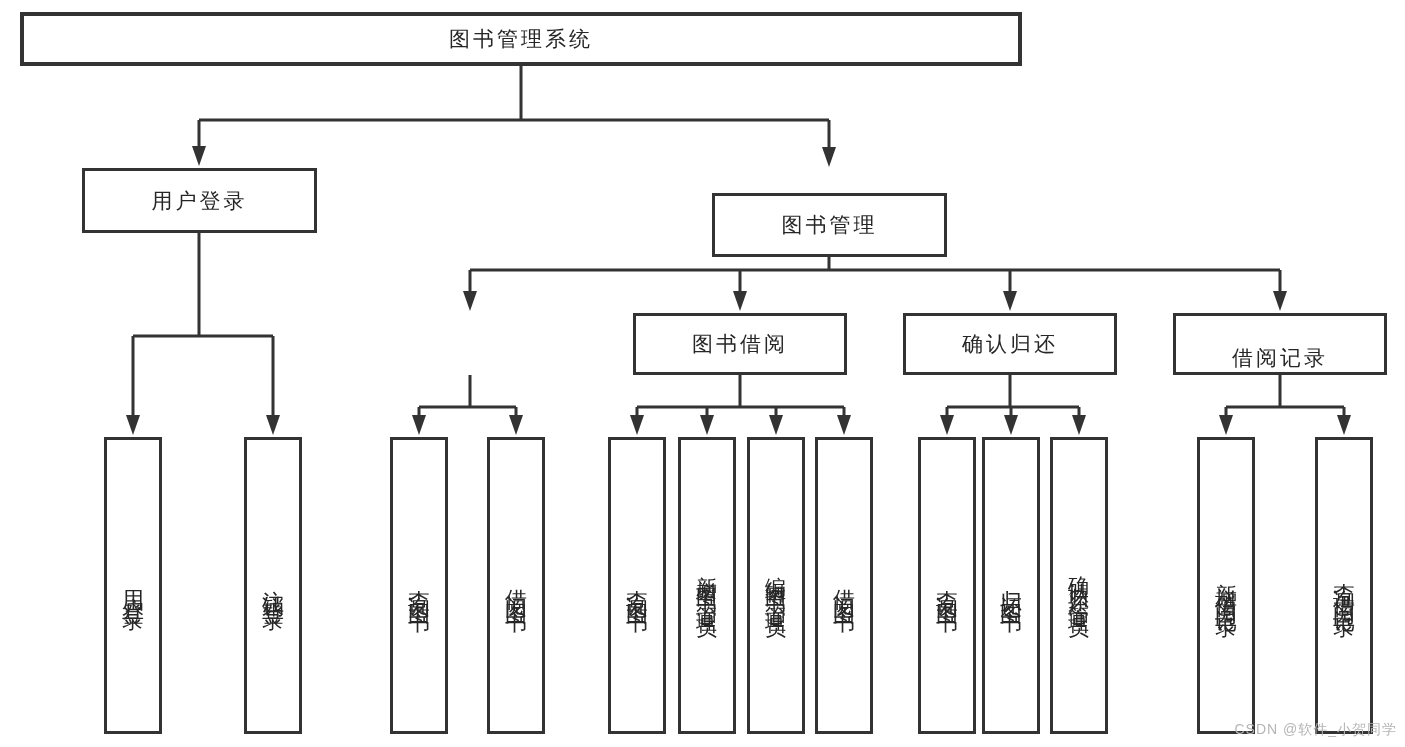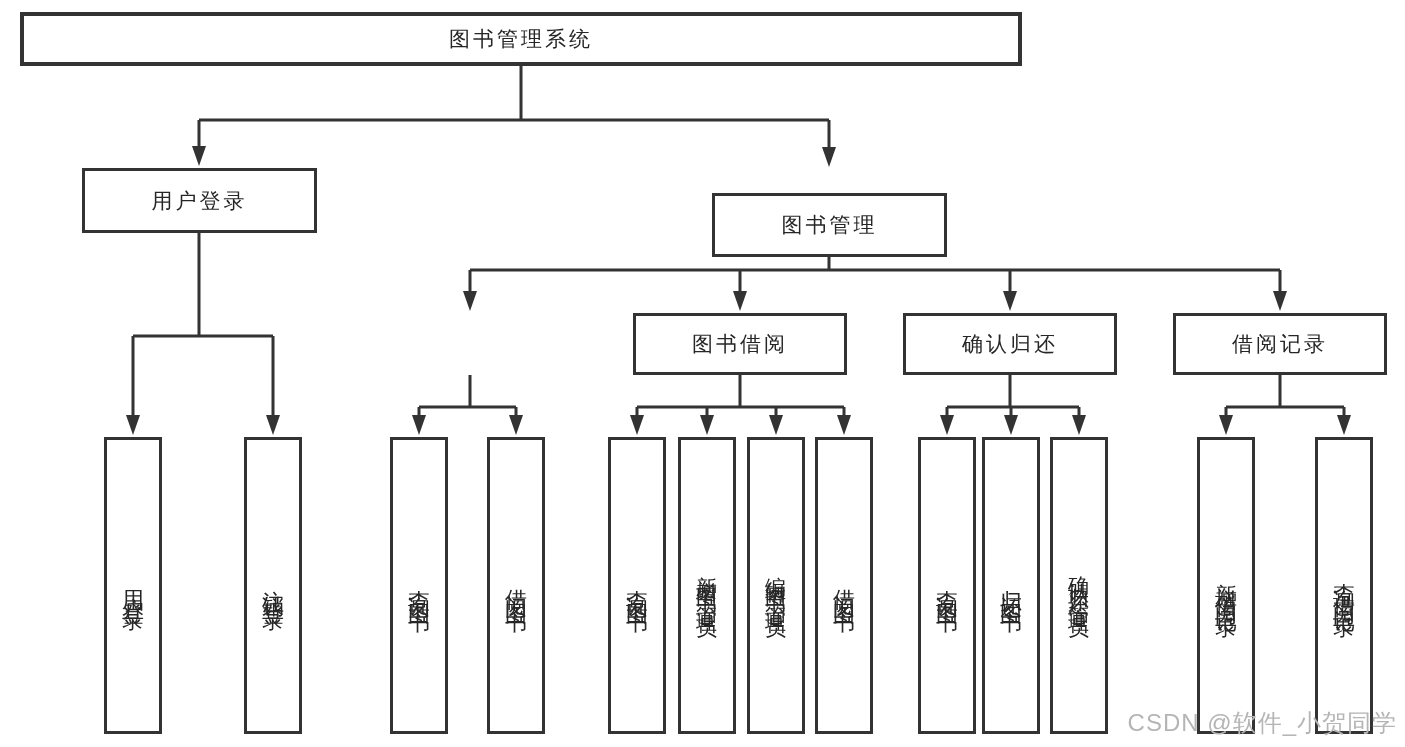--- a/index.html
+++ b/index.html
@@ -47,21 +47,21 @@
     line-height: 1;
   }
   .box.v.long span {
     letter-spacing: 6px;
     font-size: 21px;
   }
   .watermark {
     position: absolute;
     right: 8px;
     bottom: 8px;
-    font-size: 24px;
+    font-size: 14px;
     color: #b5b5b5;
     letter-spacing: 1px;
     white-space: nowrap;
   }
 </style>
 </head>
 <body>
 
 <div class="stage">
 
@@ -111,21 +111,21 @@
   <div class="box h" style="left:712px; top:169px; width:235px; height:64px;margin-top:24px;">
     <span>图书管理</span>
   </div>
 
   <div class="box h" style="left:633px; top:313px; width:214px; height:62px;text-align:center;">
     <span>图书借阅</span>
   </div>
   <div class="box h" style="left:903px; top:313px; width:214px; height:62px;">
     <span>确认归还</span>
   </div>
-  <div class="box h" style="left:1173px; top:313px; width:214px; height:62px;">
+  <div class="box h" style="left:1173px; top:313px; width:214px; height:62px;align-items:flex-end;">
     <span>借阅记录</span>
   </div>
 
   <div class="box v" style="left:104px; top:437px; width:58px; height:297px;">
     <span>用户登录</span>
   </div>
   <div class="box v" style="left:244px; top:437px; width:58px; height:297px;">
     <span>注销登录</span>
   </div>
 

